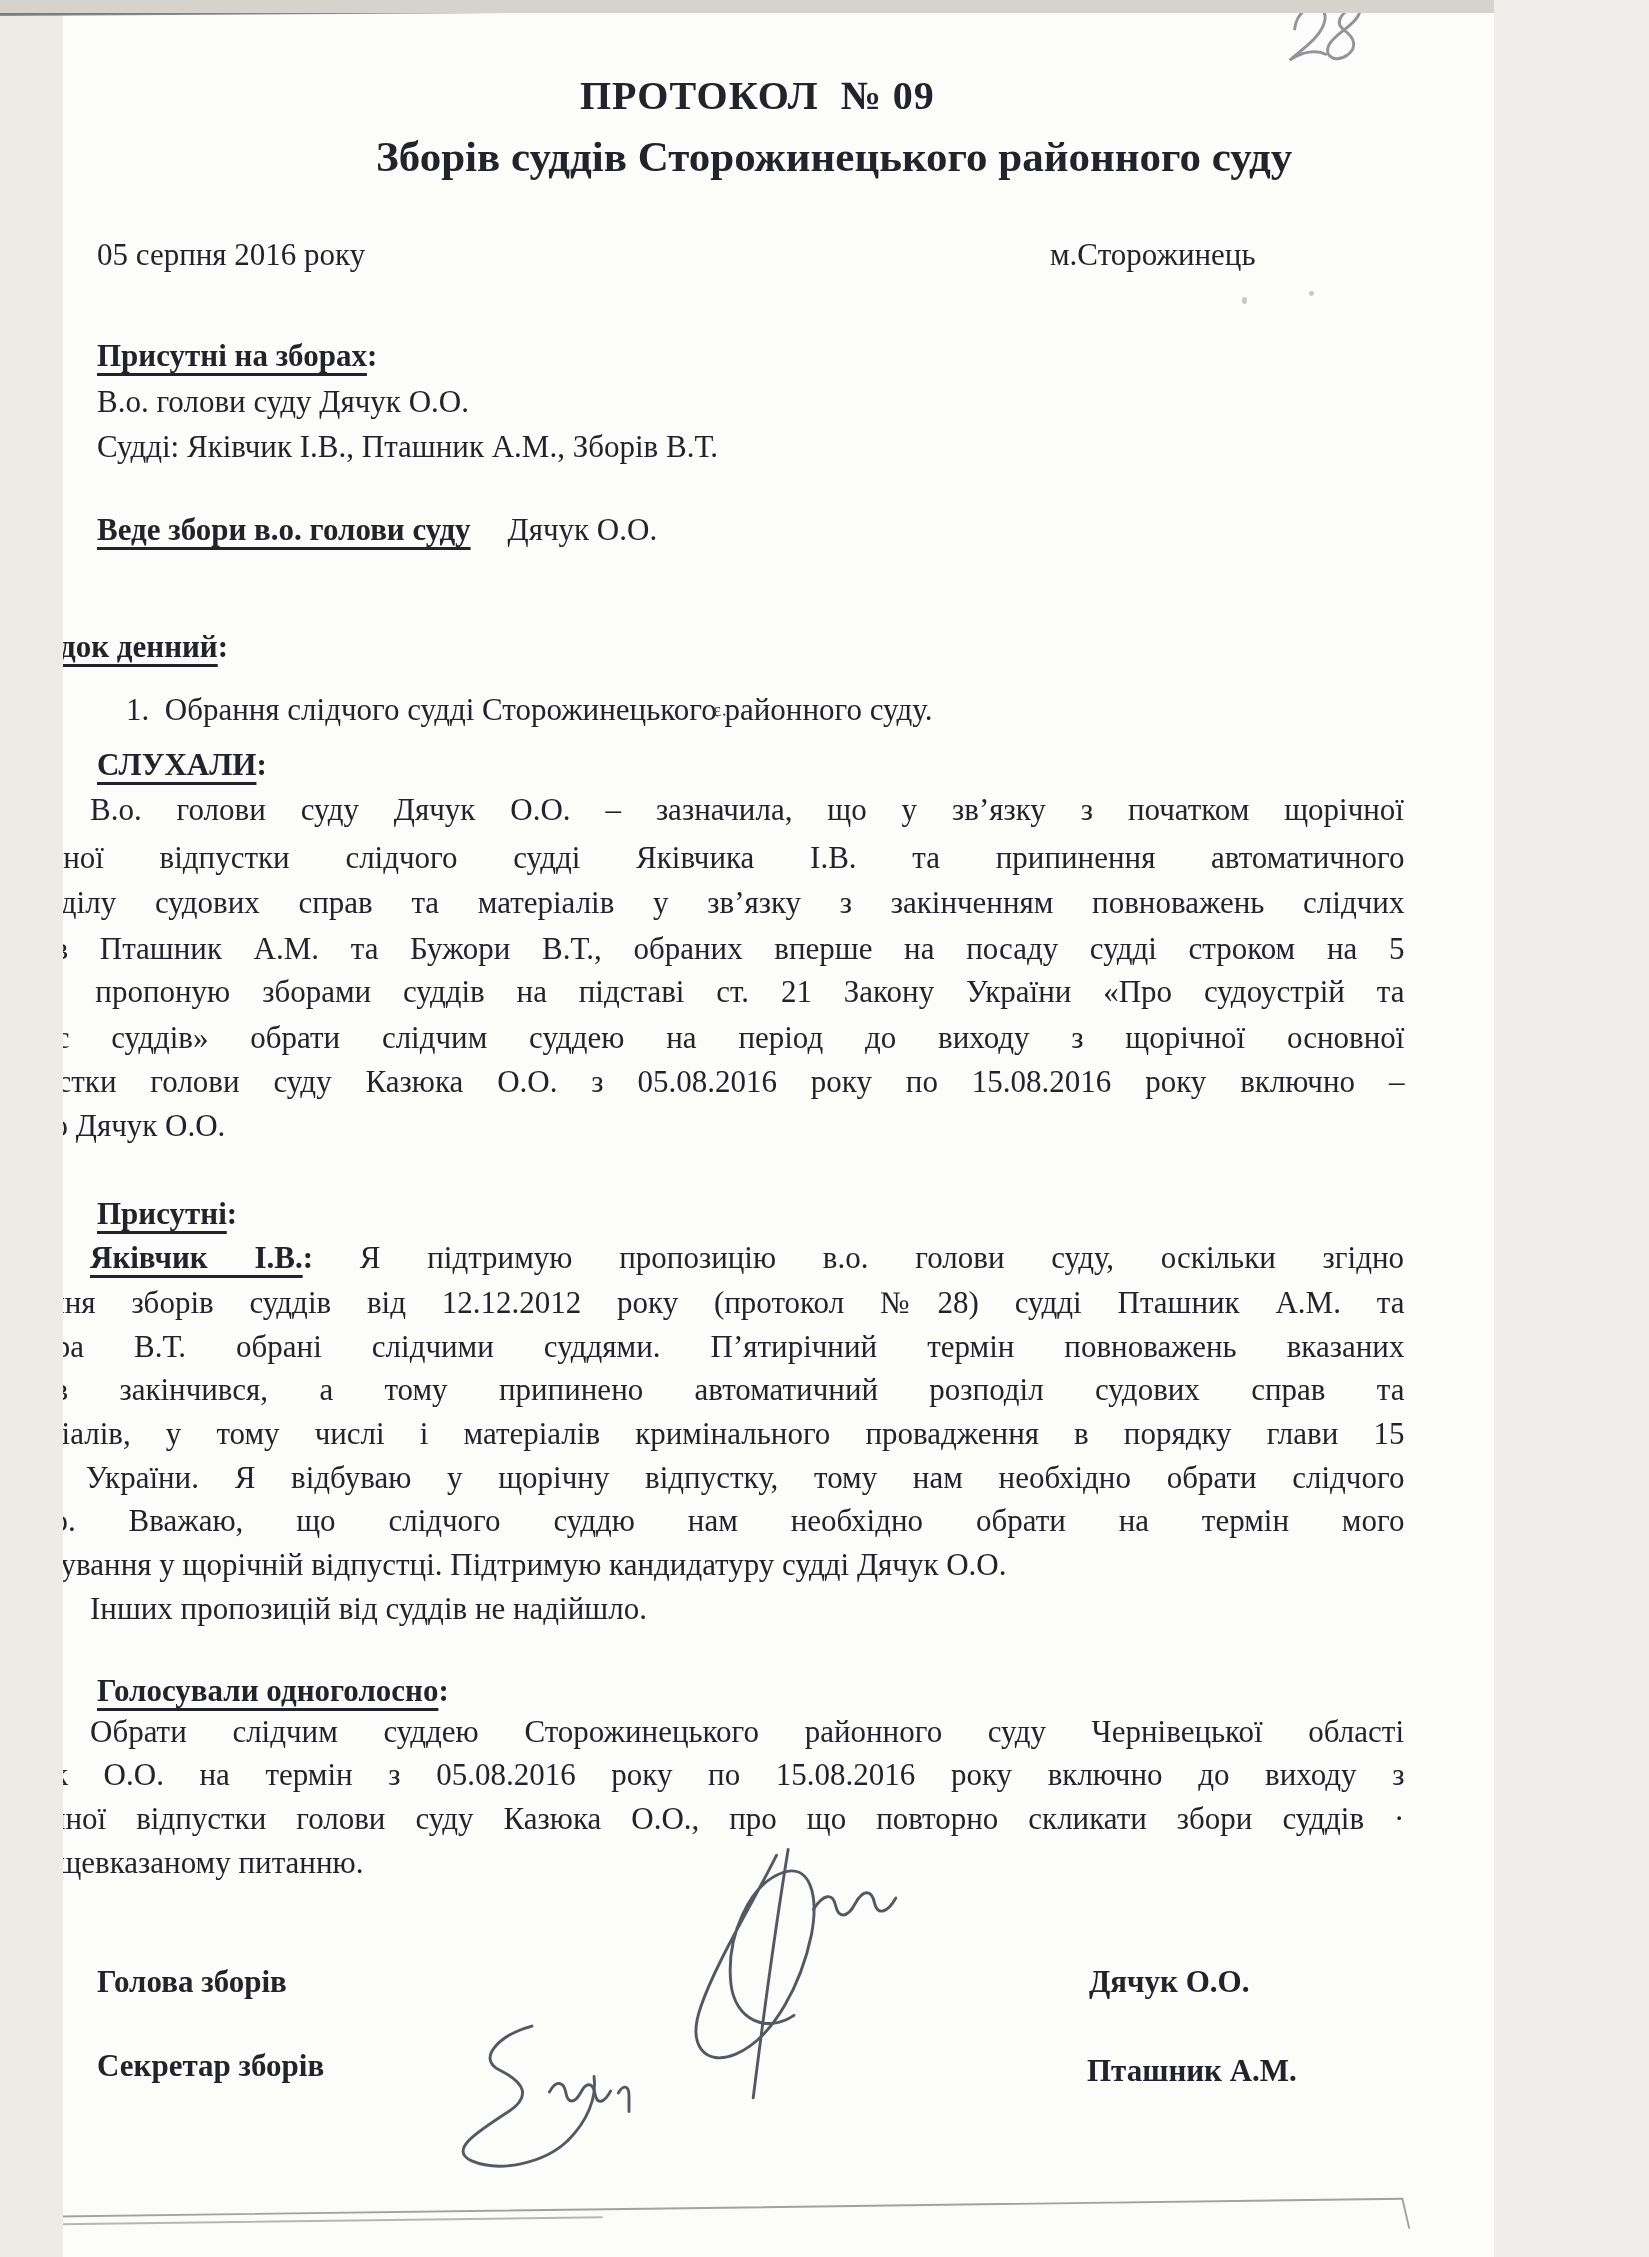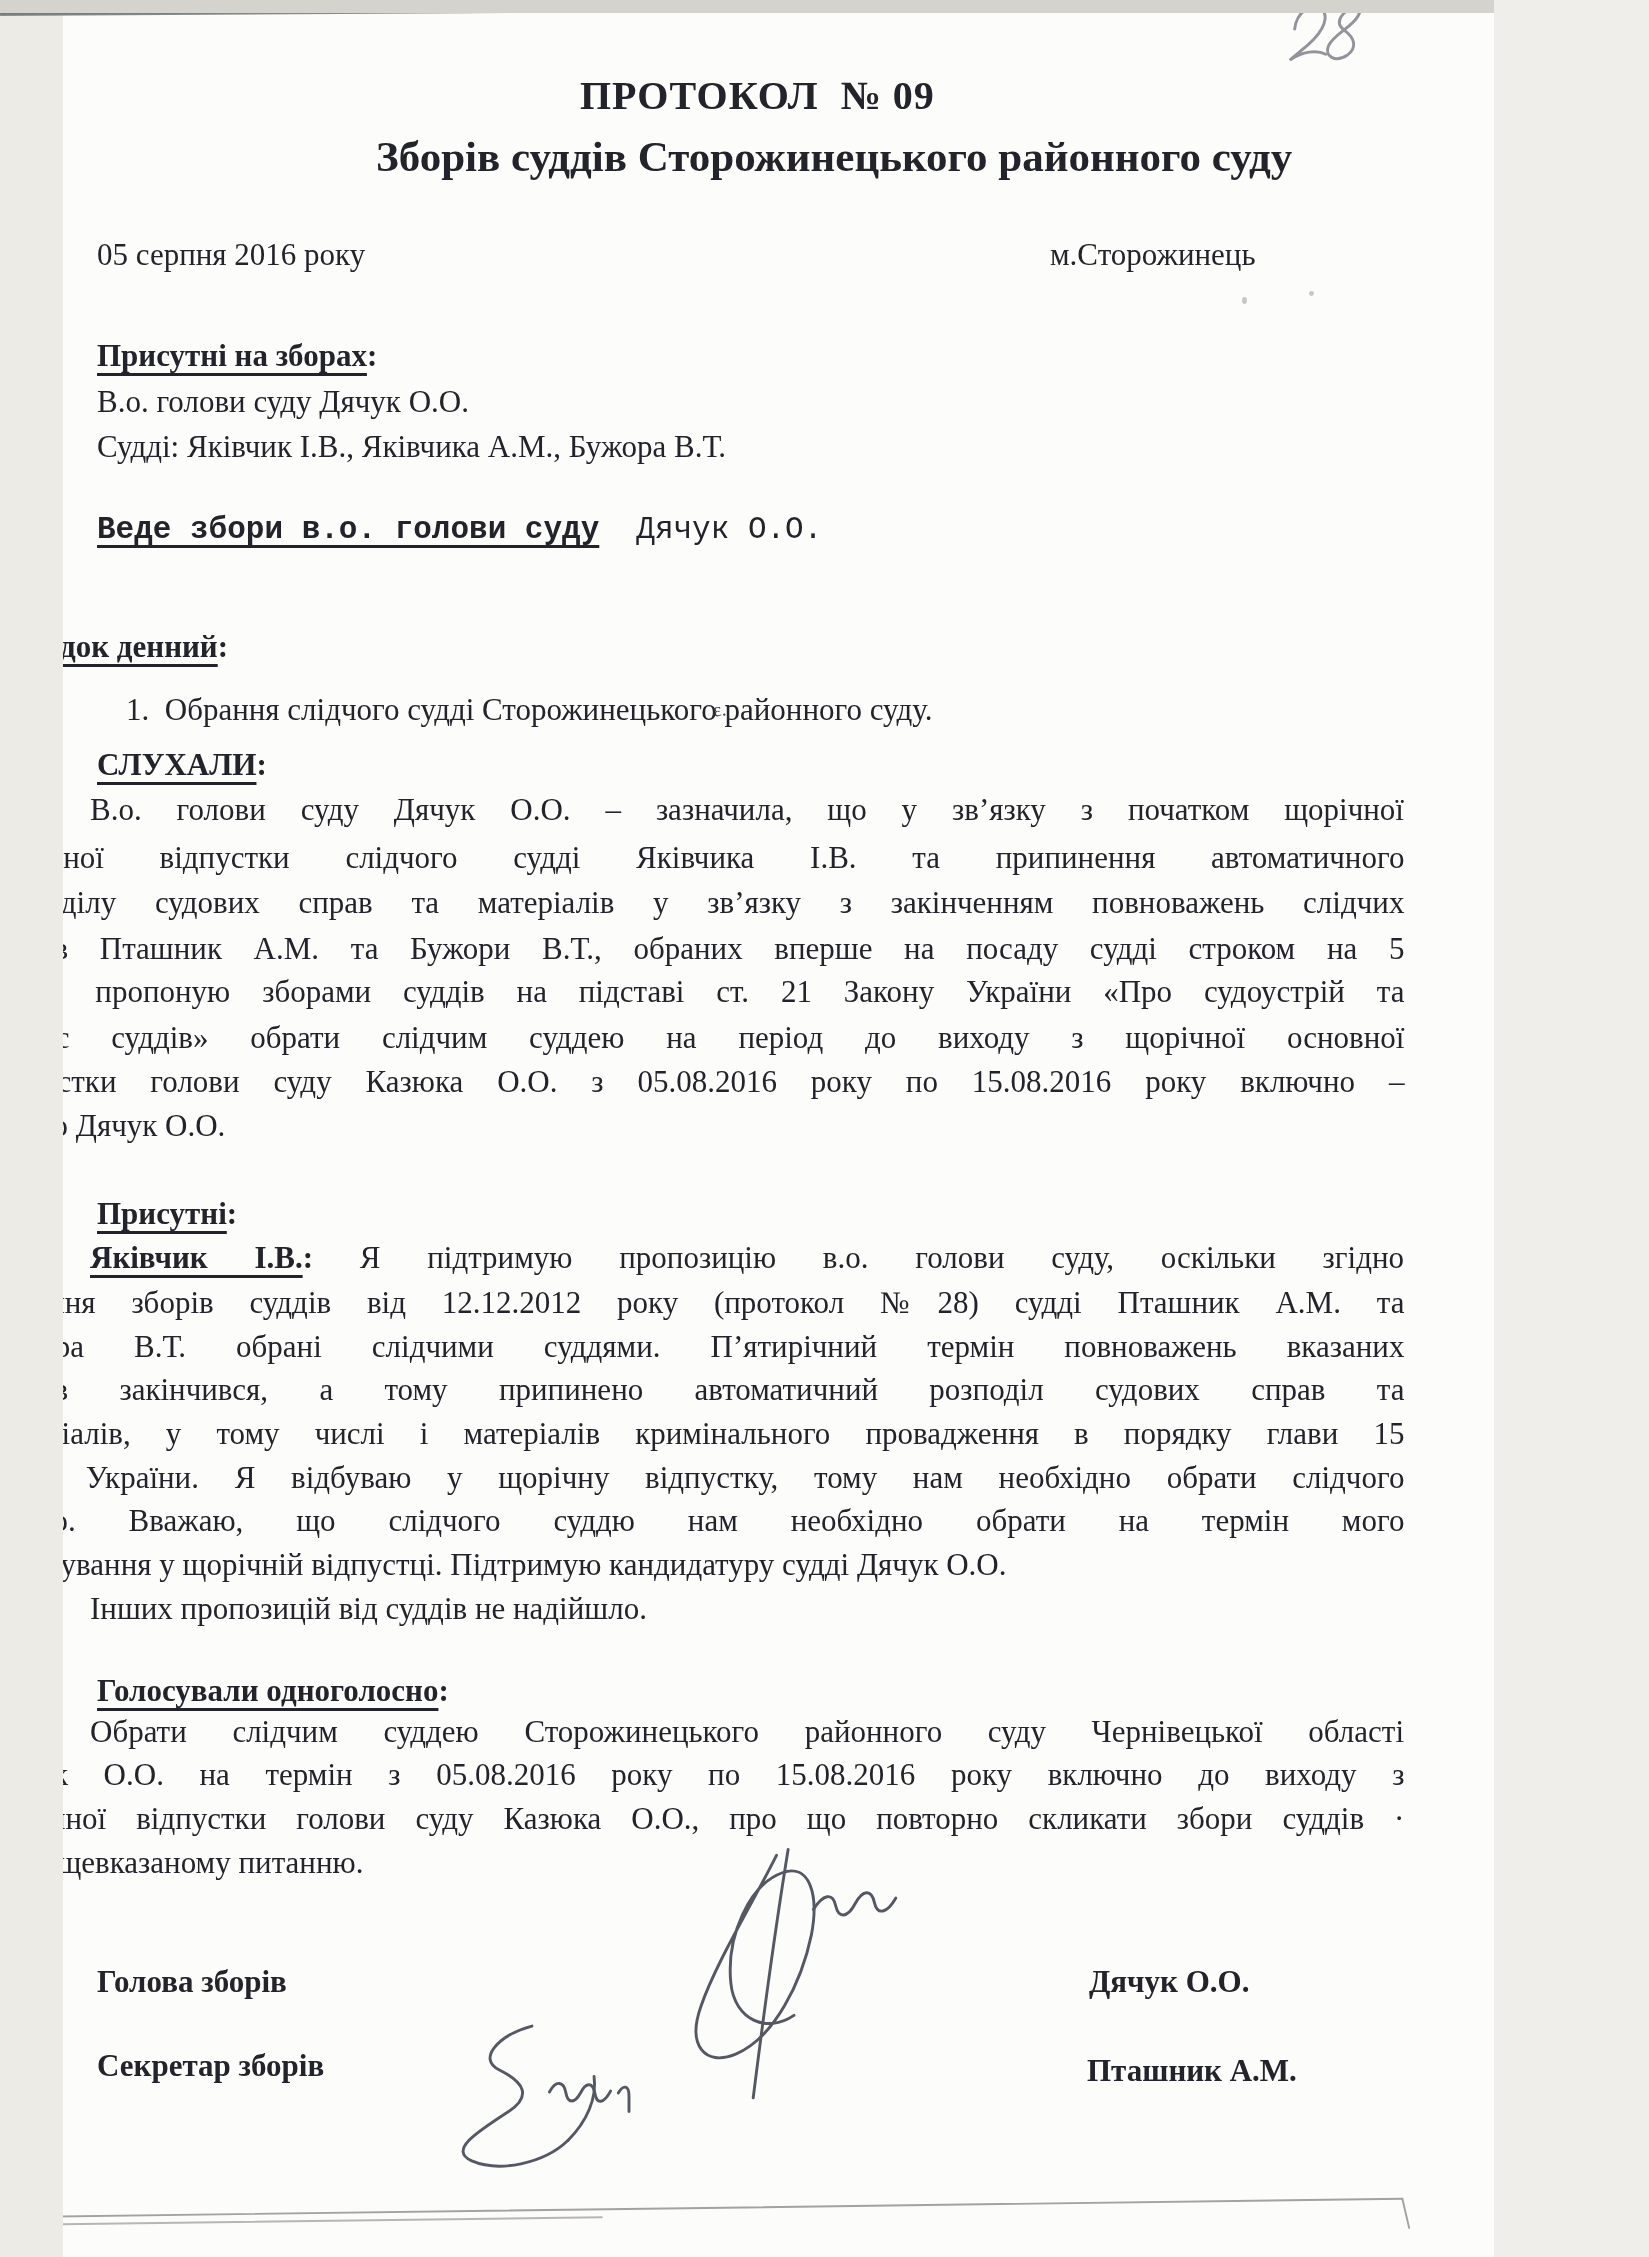--- a/index.html
+++ b/index.html
@@ -38,23 +38,23 @@
 <div class="scan">
   <div class="paper"></div>
 
   <div class="line title" style="left:580px;top:50px;">ПРОТОКОЛ&nbsp; № 09</div>
   <div class="line subtitle" style="left:376px;top:135px;">Зборів суддів Сторожинецького районного суду</div>
   <div class="line" style="left:97px;top:233px;">05 серпня 2016 року</div>
   <div class="line" style="left:1050px;top:233px;">м.Сторожинець</div>
 
   <div class="line b" style="left:97px;top:334px;"><span class="u">Присутні на зборах</span><span>:</span></div>
   <div class="line" style="left:97px;top:380px;">В.о. голови суду Дячук О.О.</div>
-  <div class="line" style="left:97px;top:425px;">Судді: Яківчик І.В., Яківчика А.М., Бужора В.Т.</div>
+  <div class="line" style="left:97px;top:425px;">Судді: Яківчик І.В., Пташник А.М., Зборів В.Т.</div>
 
-  <div class="line" style="left:97px;top:508px;font-family:Liberation Mono, monospace;"><span class="b u">Веде збори в.о. голови суду</span><span class="gap38">Дячук О.О.</span></div>
+  <div class="line" style="left:97px;top:508px;"><span class="b u">Веде збори в.о. голови суду</span><span class="gap38">Дячук О.О.</span></div>
 
   <div class="line b" style="left:-13.6px;top:625px;"><span class="u">Порядок денний</span><span>:</span></div>
   <div class="line" style="left:126px;top:688px;">1.&nbsp; Обрання слідчого судді Сторожинецького районного суду.</div>
 
   <div class="smudge">ε.</div>
   <div class="speck" style="left:1242px;top:297px;width:4.9px;height:6.8px;"></div>
   <div class="speck" style="left:1309px;top:291px;width:4.9px;height:4.9px;"></div>
 
   <div class="line b" style="left:97px;top:743px;"><span class="u">СЛУХАЛИ</span><span>:</span></div>
   <div class="line jl" style="left:90px;top:788px;width:1314px;">В.о. голови суду Дячук О.О. – зазначила, що у зв’язку з початком щорічної</div>

